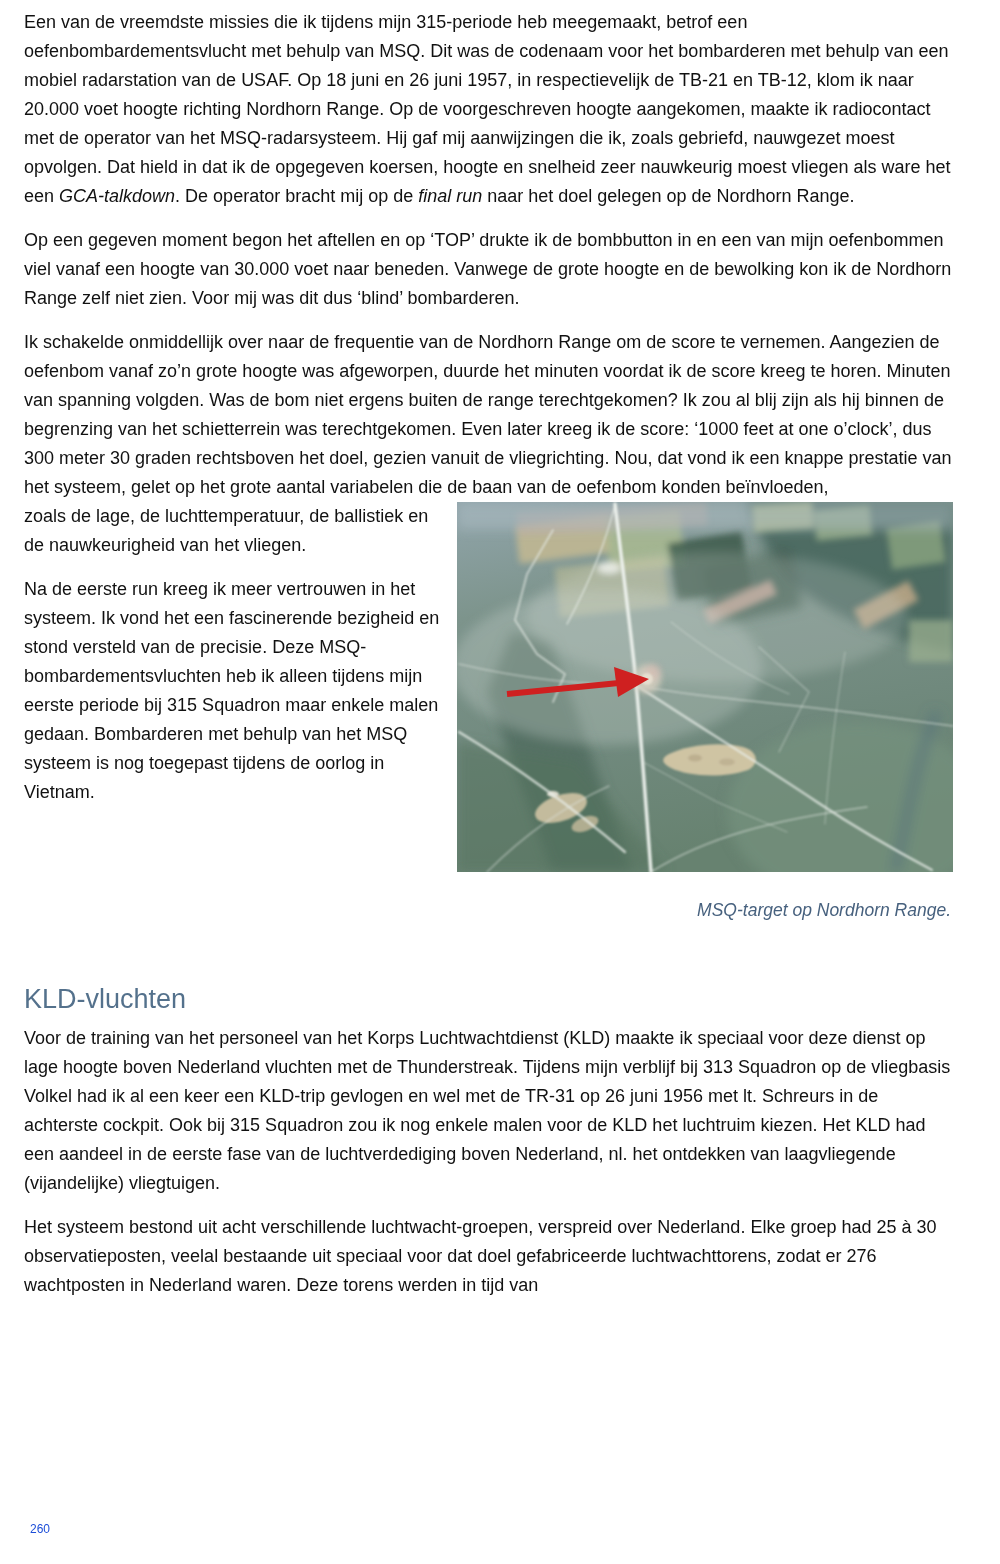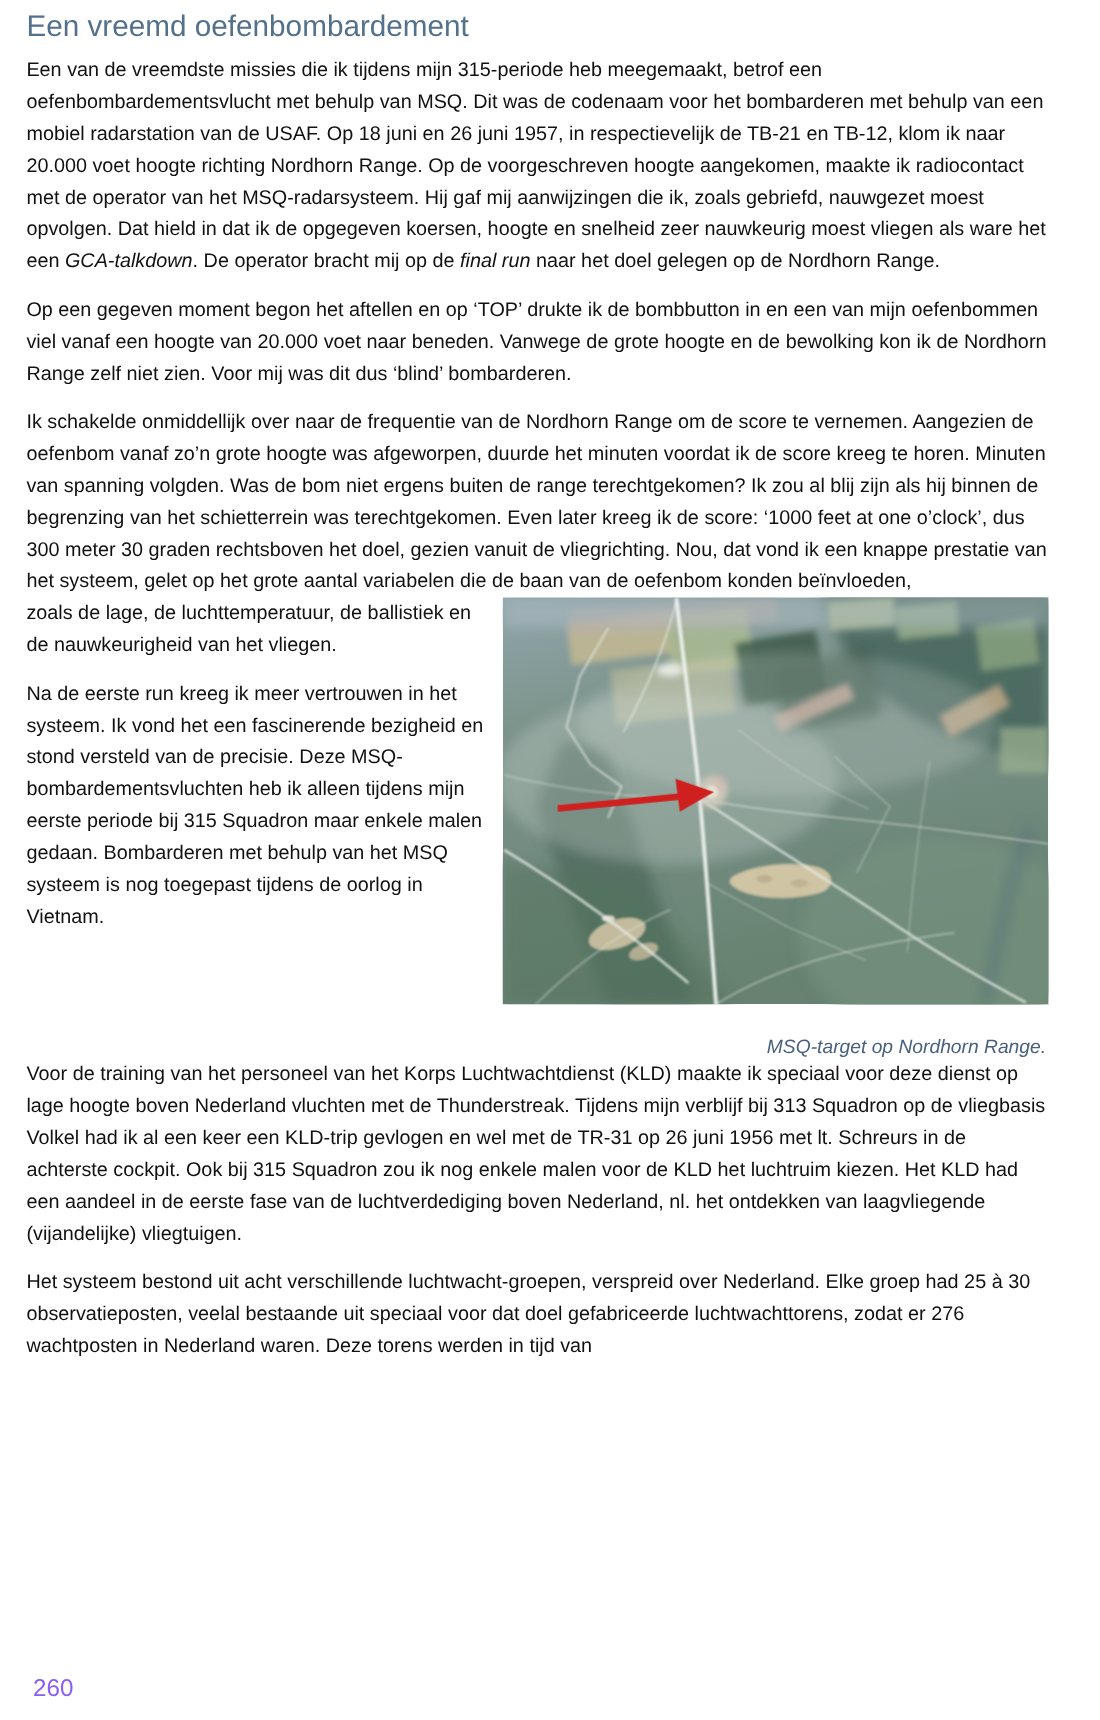--- a/index.html
+++ b/index.html
@@ -9,34 +9,33 @@
   h1,h2{font-family:"Liberation Sans",sans-serif;font-weight:400;color:#54718c;
         font-size:27px;line-height:32px;margin:0 0 9px 0;}
   h2{margin-top:62px;}
   p{font-size:18px;line-height:29px;margin:0 0 15px 0;text-align:left;}
   .wrap-row{display:flex;gap:13px;align-items:flex-start;}
   .left-col{width:420px;flex:0 0 420px;}
   .photo-block{width:496px;height:370px;flex:0 0 496px;overflow:hidden;}
   .photo-block svg{display:block;}
   .caption{width:100%;text-align:right;font-style:italic;color:#47617e;
            font-size:17.5px;line-height:22px;margin-top:27px;padding-right:2px;box-sizing:border-box;}
-  .page-number{position:absolute;left:30px;top:1522px;font-size:22px;color:#8b5cf6;}
+  .page-number{position:absolute;left:30px;top:1522px;font-size:12px;color:#1d4ed8;}
   i{text-align:center;}
 </style>
 </head>
 <body>
 
 <div class="page">
   <div class="content">
 
-    <h1>Een vreemd oefenbombardement</h1>
 
     <p><span>Een van de vreemdste missies die ik tijdens mijn 315-periode heb meegemaakt, betrof een oefenbombardementsvlucht met behulp van MSQ. Dit was de codenaam voor het bombarderen met behulp van een mobiel radarstation van de USAF. Op 18 juni en 26 juni 1957, in respectievelijk de TB-21 en TB-12, klom ik naar 20.000 voet hoogte richting Nordhorn Range. Op de voorgeschreven hoogte aangekomen, maakte ik radiocontact met de operator van het MSQ-radarsysteem. Hij gaf mij aanwijzingen die ik, zoals gebriefd, nauwgezet moest opvolgen. Dat hield in dat ik de opgegeven koersen, hoogte en snelheid zeer nauwkeurig moest vliegen als ware het een </span><i>GCA-talkdown</i><span>. De operator bracht mij op de </span><i>final run</i><span> naar het doel gelegen op de Nordhorn Range.</span></p>
 
-    <p>Op een gegeven moment begon het aftellen en op ‘TOP’ drukte ik de bombbutton in en een van mijn oefenbommen viel vanaf een hoogte van 20.000 voet naar beneden. Vanwege de grote hoogte en de bewolking kon ik de Nordhorn Range zelf niet zien. Voor mij was dit dus ‘blind’ bombarderen.</p>
+    <p>Op een gegeven moment begon het aftellen en op ‘TOP’ drukte ik de bombbutton in en een van mijn oefenbommen viel vanaf een hoogte van 30.000 voet naar beneden. Vanwege de grote hoogte en de bewolking kon ik de Nordhorn Range zelf niet zien. Voor mij was dit dus ‘blind’ bombarderen.</p>
 
     <p style="margin-bottom:0;">Ik schakelde onmiddellijk over naar de frequentie van de Nordhorn Range om de score te vernemen. Aangezien de oefenbom vanaf zo’n grote hoogte was afgeworpen, duurde het minuten voordat ik de score kreeg te horen. Minuten van spanning volgden. Was de bom niet ergens buiten de range terechtgekomen? Ik zou al blij zijn als hij binnen de begrenzing van het schietterrein was terechtgekomen. Even later kreeg ik de score: ‘1000 feet at one o’clock’, dus 300 meter 30 graden rechtsboven het doel, gezien vanuit de vliegrichting. Nou, dat vond ik een knappe prestatie van het systeem, gelet op het grote aantal variabelen die de baan van de oefenbom konden beïnvloeden,</p>
 
     <div class="wrap-row">
       <div class="left-col">
         <p>zoals de lage, de luchttemperatuur, de ballistiek en de nauwkeurigheid van het vliegen.</p>
         <p>Na de eerste run kreeg ik meer vertrouwen in het systeem. Ik vond het een fascinerende bezigheid en stond versteld van de precisie. Deze MSQ-bombardementsvluchten heb ik alleen tijdens mijn eerste periode bij 315 Squadron maar enkele malen gedaan. Bombarderen met behulp van het MSQ systeem is nog toegepast tijdens de oorlog in Vietnam.</p>
       </div>
 
       <div class="photo-block">
@@ -125,20 +124,21 @@
           <g>
             <line x1="50" y1="192" x2="162" y2="181" stroke="#cf2020" stroke-width="6"></line>
             <polygon points="192,177 157,165 161,195" fill="#cf2020"></polygon>
           </g>
         </svg>
       </div>
     </div>
 
     <div class="caption">MSQ-target op Nordhorn Range.</div>
 
+    <h2>KLD-vluchten</h2>
 
     <p>Voor de training van het personeel van het Korps Luchtwachtdienst (KLD) maakte ik speciaal voor deze dienst op lage hoogte boven Nederland vluchten met de Thunderstreak. Tijdens mijn verblijf bij 313 Squadron op de vliegbasis Volkel had ik al een keer een KLD-trip gevlogen en wel met de TR-31 op 26 juni 1956 met lt. Schreurs in de achterste cockpit. Ook bij 315 Squadron zou ik nog enkele malen voor de KLD het luchtruim kiezen. Het KLD had een aandeel in de eerste fase van de luchtverdediging boven Nederland, nl. het ontdekken van laagvliegende (vijandelijke) vliegtuigen.</p>
 
     <p>Het systeem bestond uit acht verschillende luchtwacht-groepen, verspreid over Nederland. Elke groep had 25 à 30 observatieposten, veelal bestaande uit speciaal voor dat doel gefabriceerde luchtwachttorens, zodat er 276 wachtposten in Nederland waren. Deze torens werden in tijd van</p>
 
   </div>
 
   <div class="page-number">260</div>
 </div>
 

